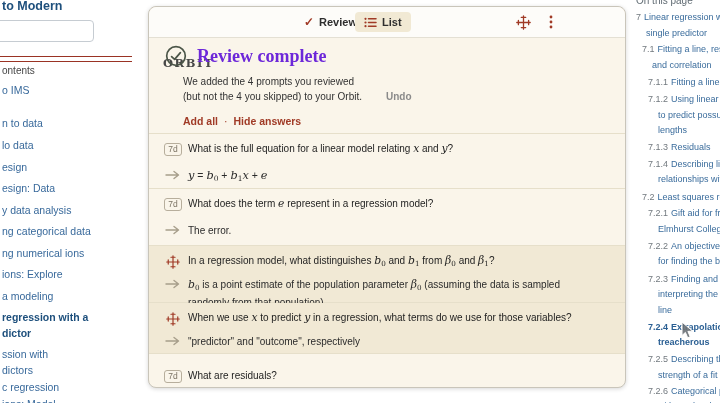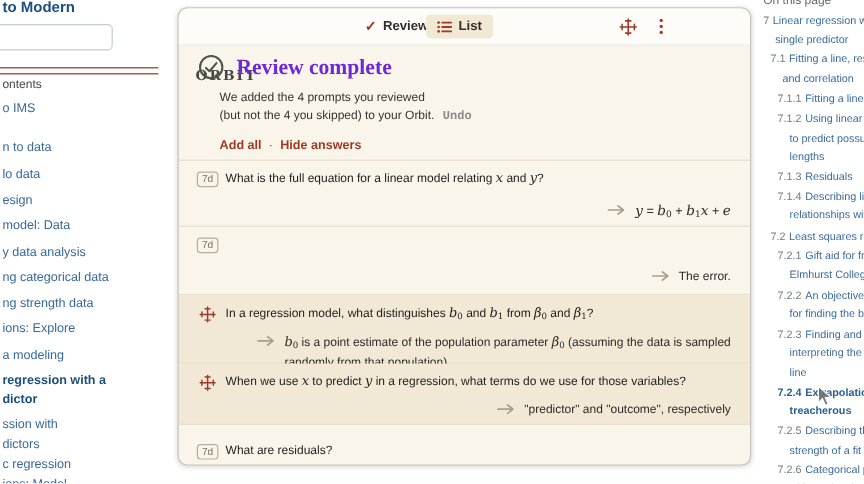--- a/index.html
+++ b/index.html
@@ -31,31 +31,31 @@
   .tab.selected{background:#f1e9d4;}
   .tab-check{color:#a03a26;font-weight:700;font-size:12px;line-height:12px;}
   .hicon{position:absolute;top:7px;width:16px;height:16px;cursor:pointer;display:flex;align-items:center;justify-content:center;}
   .hicon.crosshair{left:366px;}
   .hicon.dots{left:394px;}
 
   .orbit-body{position:absolute;left:0;top:30px;right:0;bottom:0;border-radius:0 0 8px 8px;overflow:hidden;}
   .complete-row{position:absolute;left:16px;top:8px;display:flex;align-items:center;gap:10px;}
   .complete-title{font-size:18px;font-weight:700;color:#6d28d9;margin:0;font-family:Liberation Serif, serif;}
   .summary{position:absolute;left:34px;top:37px;margin:0;font-size:10px;line-height:15px;color:#333;}
-  .undo{color:#8a8a8a;font-weight:700;margin-left:7px;cursor:pointer;font-family:Liberation Mono, monospace;}
+  .undo{color:#8a8a8a;font-weight:700;margin-left:24px;cursor:pointer;}
   .actions{position:absolute;left:34px;top:78px;font-size:10.5px;font-weight:700;color:#a03a26;display:flex;gap:6px;}
   .actions .action{cursor:pointer;}
   .actions .sep{font-weight:400;}
 
   .prompt{position:absolute;left:0;right:0;border-bottom:1px solid #e6dfca;box-sizing:border-box;}
   .prompt.first{border-top:1px solid #e6dfca;}
   .prompt.skipped{background:#f1e9d5;}
   .prompt.last{border-bottom:none;}
   .qrow,.arow{display:flex;align-items:flex-start;padding:8px 16px 0 13px;}
-  .arow{padding-top:12px;justify-content:flex-end;}
+  .arow{padding-top:12px;}
   .icol{width:22px;display:flex;justify-content:center;flex:none;margin-top:1px;}
   .badge{font-size:8.5px;color:#7b7364;border:1px solid #b7ae9c;border-radius:3px;padding:0 3px;line-height:11px;}
   .qtext{margin-left:4px;font-size:10px;line-height:13px;color:#1d1d1d;}
   .atext{margin-left:4px;font-size:10px;line-height:15px;color:#2b2b2b;}
   .eq{font-size:10.5px;}
   .mi{font-family:"DejaVu Serif",serif;font-style:italic;font-size:1.08em;}
   .msub{font-family:"DejaVu Serif",serif;font-size:0.72em;vertical-align:-0.25em;}
 
   
   .rtoc{position:absolute;left:634px;top:0;width:86px;height:322px;}
@@ -76,24 +76,24 @@
   <aside class="lsb">
     <div class="lsb-title">to Modern</div>
     <input class="lsb-search" type="text" placeholder="" style="">
     <div class="lsb-rule"></div>
     <div class="lsb-contents">ontents</div>
 
     <div class="lsb-item" style="top:84px">o IMS</div>
     <div class="lsb-item" style="top:117px">n to data</div>
     <div class="lsb-item" style="top:139px">lo data</div>
     <div class="lsb-item" style="top:161px">esign</div>
-    <div class="lsb-item" style="top:182px">model: Data</div>
+    <div class="lsb-item" style="top:182px">esign: Data</div>
     <div class="lsb-item" style="top:204px">y data analysis</div>
     <div class="lsb-item" style="top:225px">ng categorical data</div>
-    <div class="lsb-item" style="top:247px">ng strength data</div>
+    <div class="lsb-item" style="top:247px">ng numerical ions</div>
     <div class="lsb-item" style="top:268px">ions: Explore</div>
     <div class="lsb-item" style="top:290px">a modeling</div>
     <div class="lsb-item active" style="top:311px">regression with a</div>
     <div class="lsb-item active" style="top:327px">dictor</div>
     <div class="lsb-item" style="top:348px">ssion with</div>
     <div class="lsb-item" style="top:364px">dictors</div>
     <div class="lsb-item" style="top:381px">c regression</div>
     <div class="lsb-item" style="top:398px">ions: Model</div>
   </aside>
 
@@ -183,20 +183,21 @@
           </span>
           <div class="atext eq"><span class="mi">y</span> = <span class="mi">b</span><sub class="msub">0</sub> + <span class="mi">b</span><sub class="msub">1</sub><span class="mi">x</span> + <span class="mi">e</span></div>
         </div>
       </div>
 
       <div class="prompt" style="top:152px;height:57px;">
         <div class="qrow">
           <span class="icol">
               <span class="badge">7d</span>
             </span>
+          <div class="qtext">What does the term <span class="mi">e</span> represent in a regression model?</div>
         </div>
         <div class="arow">
           <span class="icol">
             <svg width="16" height="12" viewBox="0 0 16 12">
                 <g stroke="#a79e8b" stroke-width="1.4" fill="none" stroke-linecap="round" stroke-linejoin="round">
                   <path d="M1 6 H13 M9 2.5 L13.5 6 L9 9.5"></path>
                 </g>
               </svg>
           </span>
           <div class="atext">The error.</div>

